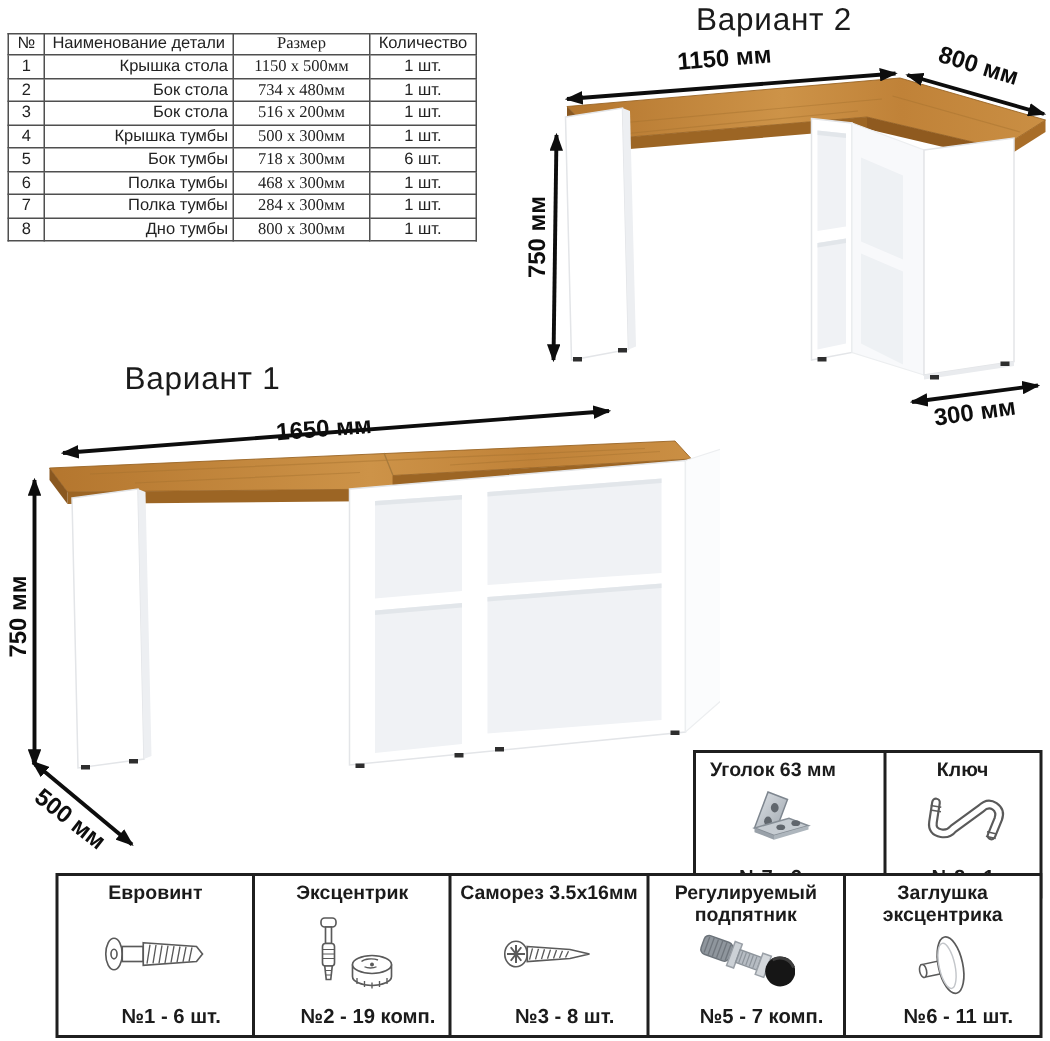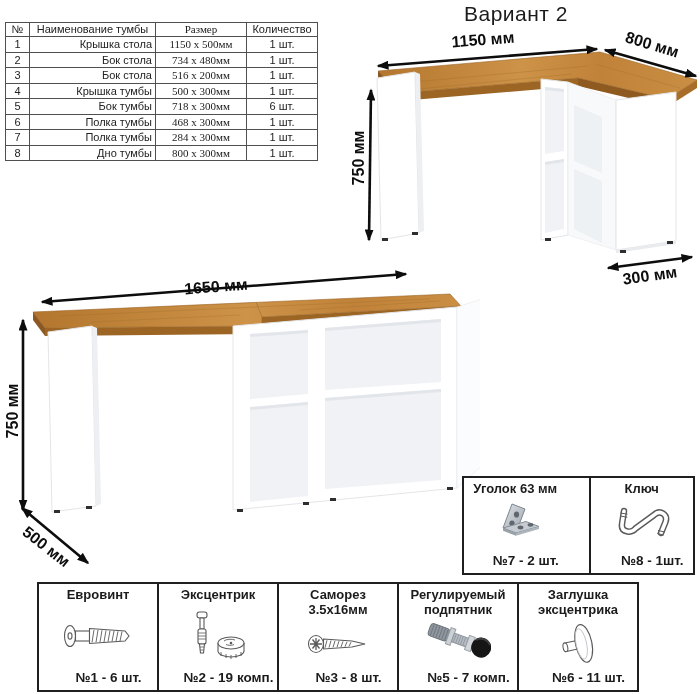--- a/index.html
+++ b/index.html
@@ -19,22 +19,22 @@
   
   .variant{position:absolute;}
   .v2{left:350px;top:0;width:350px;height:300px;}
   .v1{left:0;top:238px;width:480px;height:350px;}
   .vtitle{position:absolute;font-size:21px;font-weight:normal;letter-spacing:.5px;white-space:nowrap;}
   .dim{position:absolute;width:100px;text-align:center;font-size:16px;font-weight:bold;
        color:#0d0d0d;white-space:nowrap;}
   .variant svg{position:absolute;left:0;top:0;}
   
   .hwbox{position:absolute;border:2px solid #1f1f1f;background:#fff;display:flex;box-sizing:border-box;}
-  .hw-right{left:462px;top:476px;width:233px;height:99px;gap:22px;}
-  .hw-bottom{left:37px;top:582px;width:602px;height:110px;}
+  .hw-right{left:462px;top:500px;width:233px;height:99px;gap:22px;}
+  .hw-bottom{left:37px;top:582px;width:658px;height:110px;}
   .hwcell{flex:1 1 0;min-width:0;border-left:2px solid #1f1f1f;display:flex;flex-direction:column;
           align-items:center;justify-content:space-between;padding:4px 2px 5px;box-sizing:border-box;}
   .hwcell:first-child{border-left:none;}
   .hwtitle{font-weight:bold;font-size:13px;line-height:1.12;text-align:center;}
   .hwqty{font-weight:bold;font-size:13.5px;white-space:nowrap;margin-left:21px;}
   .hwicon{flex:0 0 auto;}
 </style>
 </head>
 <body>
 
@@ -43,21 +43,21 @@
   <table class="parts">
     <colgroup>
         <col class="c-num">
         <col class="c-name">
         <col class="c-size">
         <col class="c-qty">
       </colgroup>
     <tbody>
         <tr>
       <th class="c-num">№</th>
-      <th class="c-name">Наименование тумбы</th>
+      <th class="c-name">Наименование детали</th>
       <th class="c-size">Размер</th>
       <th class="c-qty">Количество</th>
     </tr>
     <tr>
       <td class="c-num">1</td>
       <td class="c-name">Крышка стола</td>
       <td class="c-size">1150 x 500мм</td>
       <td class="c-qty">1 шт.</td>
     </tr>
     <tr>
@@ -165,20 +165,21 @@
         <line x1="258" y1="268" x2="342" y2="257" marker-start="url(#av2)" marker-end="url(#av2)"></line>
       </g>
     </svg>
     <div class="dim" style="left:83px;top:31px;transform:rotate(-4.5deg);">1150 мм</div>
     <div class="dim" style="left:252px;top:36px;transform:rotate(17deg);">800 мм</div>
     <div class="dim" style="left:-41px;top:149px;transform:rotate(-90deg);">750 мм</div>
     <div class="dim" style="left:250px;top:267px;transform:rotate(-8deg);">300 мм</div>
   </div>
 
   <div class="variant v1">
+    <div class="vtitle" style="left:83px;top:3px;">Вариант 1</div>
     <svg width="480" height="350" viewBox="0 0 480 350">
       <defs>
         <linearGradient id="woodA" x1="0" y1="0" x2="1" y2="0">
           <stop offset="0" stop-color="#b4762e"></stop>
             <stop offset="0.5" stop-color="#cd9348"></stop>
           <stop offset="0.75" stop-color="#c08238"></stop>
             <stop offset="1" stop-color="#ca8f44"></stop>
         </linearGradient>
         <marker id="av1" markerWidth="12" markerHeight="9" refX="10.5" refY="4.5" orient="auto-start-reverse" markerUnits="userSpaceOnUse">
           <path d="M0,0 L12,4.5 L0,9 Z" fill="#0d0d0d"></path>

